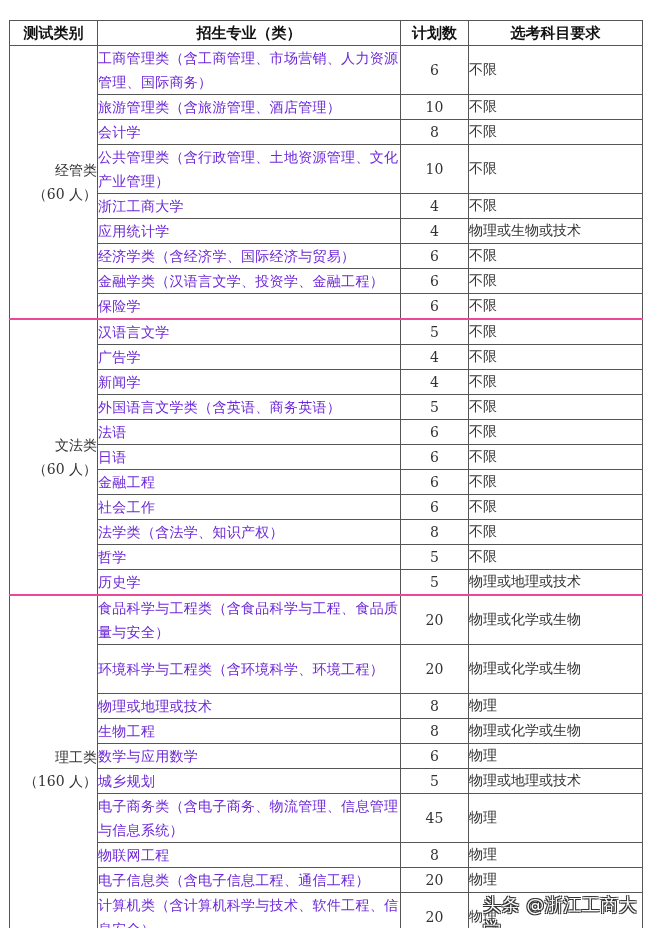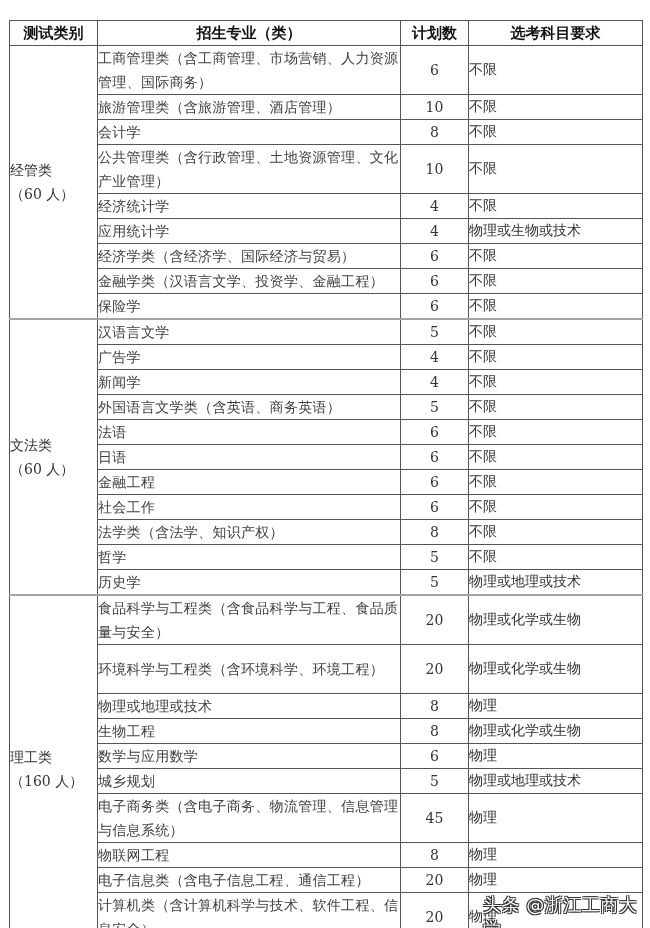--- a/index.html
+++ b/index.html
@@ -5,28 +5,28 @@
   html, body { margin: 0; padding: 0; background: #ffffff; }
   body { width: 650px; height: 928px; position: relative; overflow: hidden;
          font-family: "DejaVu Serif", "Liberation Serif", serif; color: #222; }
   table.plan { position: absolute; left: 9px; top: 20px; width: 633px;
          border-collapse: collapse; table-layout: fixed; }
   table.plan td, table.plan th { border: 1px solid #555; padding: 0; font-size: 14px;
          line-height: 24px; vertical-align: middle; }
   table.plan th { font-family: "DejaVu Sans", "Liberation Sans", sans-serif; font-weight: bold;
          font-size: 15px; height: 24px; text-align: center; color: #111; }
   col.c1 { width: 88px; } col.c2 { width: 303px; } col.c3 { width: 68px; } col.c4 { width: 174px; }
-  td.cat { text-align: left; line-height: 22px; color: #333; }
+  td.cat { text-align: right; line-height: 22px; color: #333; }
   td.cat span { display: block; }
-  td.major { padding-left: 8px; padding-right: 4px; color: #404040; letter-spacing: 0.3px; }
+  td.major { padding-left: 8px; padding-right: 4px; color: #6d28d9; letter-spacing: 0.3px; }
   td.num { text-align: center; color: #333; }
   td.req { padding-left: 8px; font-size: 13px; color: #333; font-family: Liberation Serif, serif; }
   tr.r1 td { height: 24px; }
   tr.r2 td { height: 48px; }
-  tr.sec td { border-top: 2px solid #a3a3a3; }
+  tr.sec td { border-top: 2px solid #ec4899; }
   .watermark { position: absolute; left: 483px; top: 893px; font-family: "DejaVu Sans", "Liberation Sans", sans-serif;
          font-size: 18px; color: #fff;
          text-shadow: -1px -1px 0 #333, 1px -1px 0 #333, -1px 1px 0 #333, 1px 1px 0 #333; letter-spacing: 0.5px; }
 </style>
 </head>
 <body>
 
 <table class="plan">
   <colgroup>
       <col class="c1">
@@ -61,21 +61,21 @@
         <td class="major">会计学</td>
         <td class="num">8</td>
         <td class="req">不限</td>
       </tr>
       <tr class="r2">
         <td class="major">公共管理类（含行政管理、土地资源管理、文化产业管理）</td>
         <td class="num">10</td>
         <td class="req">不限</td>
       </tr>
       <tr class="r1">
-        <td class="major">经济统计学</td>
+        <td class="major">浙江工商大学</td>
         <td class="num">4</td>
         <td class="req">不限</td>
       </tr>
       <tr class="r1">
         <td class="major">应用统计学</td>
         <td class="num">4</td>
         <td class="req">物理或生物或技术</td>
       </tr>
       <tr class="r1">
         <td class="major">经济学类（含经济学、国际经济与贸易）</td>

